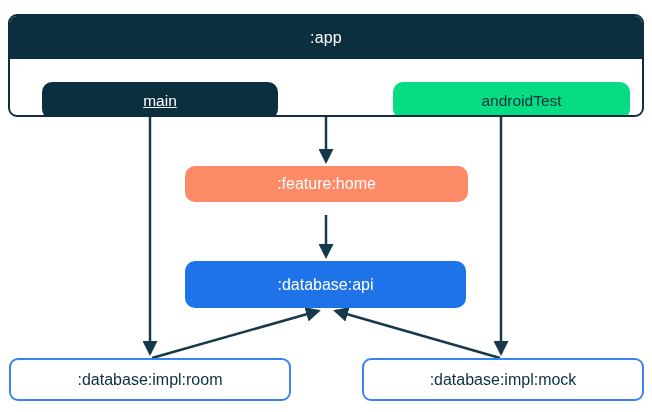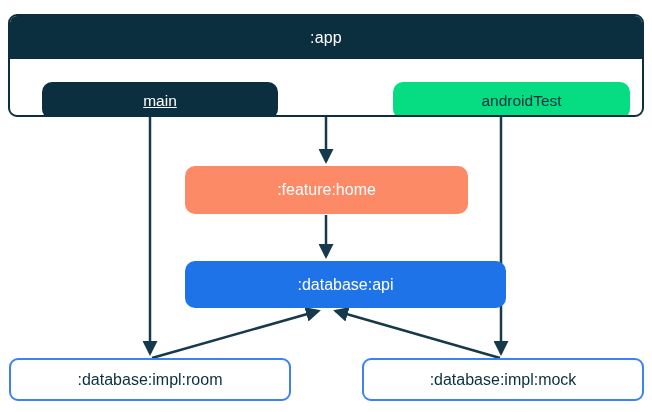--- a/index.html
+++ b/index.html
@@ -36,22 +36,22 @@
     display:flex;align-items:center;justify-content:center;
     font-size:15.5px;
   }
   .pill-main{left:32px;top:66px;width:236px;background:var(--navy);color:var(--white);text-decoration:underline;}
   .pill-android{left:383px;top:66px;width:237px;background:var(--green);color:var(--textdark);padding-left:20px;}
 
   .node{
     position:absolute;display:flex;align-items:center;justify-content:center;
     font-size:16px;border-radius:10px;
   }
-  .node-coral{left:185px;top:166px;width:283px;height:48px;background:var(--coral);color:var(--white);}
-  .node-blue{left:185px;top:261px;width:321px;height:47px;background:var(--blue);color:var(--white);}
+  .node-coral{left:185px;top:166px;width:283px;height:36px;background:var(--coral);color:var(--white);}
+  .node-blue{left:185px;top:261px;width:281px;height:47px;background:var(--blue);color:var(--white);}
   .node-outline{
     background:var(--white);border:2.5px solid var(--borderblue);border-radius:9px;
     color:var(--textdark);height:43px;width:282px;top:358px;
   }
   .node-room{left:9px;}
   .node-mock{left:362px;}
 </style>
 </head>
 <body>
 

